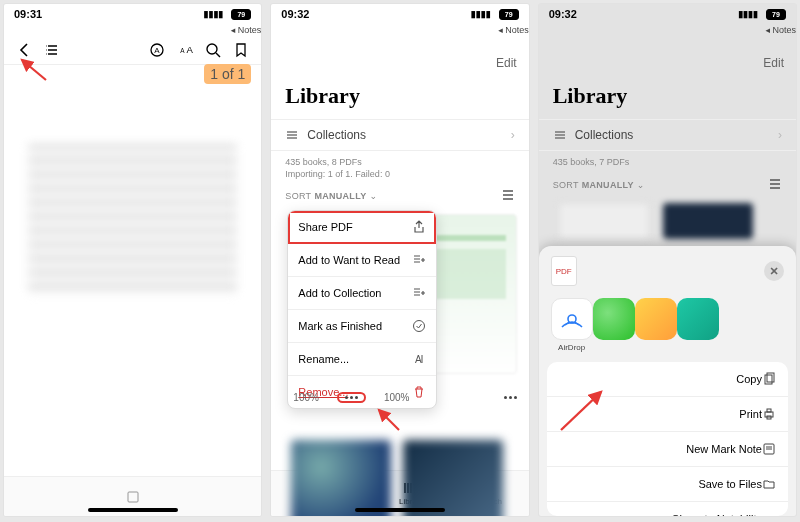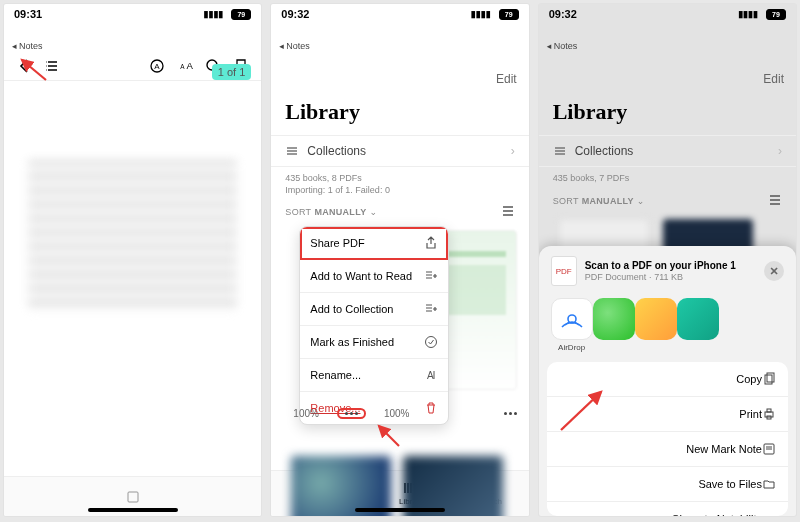--- a/index.html
+++ b/index.html
@@ -42,42 +42,43 @@
     width: 20px;
     height: 11px;
     font-size: 7px;
     display:flex; align-items:center; justify-content:center;
     background:#000; color:#fff;
   }
   .back-notes {
     font-size: 9px;
     color: #444;
     padding-left: 8px;
-    margin-top: 17px;
+    margin-top: 1px;
+    text-align: right;
   }
 
   
   .s1-toolbar {
     height: 30px;
     display: flex;
     justify-content: space-between;
     align-items:center;
     padding: 0 12px;
     border-bottom: 1px solid #eee;
   }
   .s1-toolbar .grp { display: flex; gap: 12px; align-items:center;}
   .ic { width: 16px; height: 16px; display:flex; align-items:center; justify-content:center; color:#000;}
   .ic svg { width:16px; height:16px; }
 
   .page-chip {
     position: absolute;
     right: 10px;
     top: 60px;
-    font-size: 11px;
-    background: #5eead4;
+    font-size: 14px;
+    background: #fdba74;
     border-radius: 4px;
     padding: 2px 6px;
     color: #555;
   }
 
   .s1-body {
     flex: 1;
     padding: 80px 24px 0;
   }
   .blur-doc {
@@ -151,21 +152,21 @@
   }
   .card-behind::before, .card-behind::after {
     content:""; position:absolute; left:10px; right:10px; height:6px;
     background:#9cd29f; opacity:.6;
   }
   .card-behind::before { top: 20px; }
   .card-behind::after { top: 34px; height: 50px; background:#c8e6c9; }
 
   .ctx-menu {
     position:absolute;
-    left: 28px; top: 0;
+    left: 16px; top: 0;
     width: 150px;
     background:#fff;
     border:1px solid #ddd;
     border-radius: 8px;
     box-shadow: 0 4px 14px rgba(0,0,0,.15);
     overflow:hidden;
     font-size: 11px;
   }
   .ctx-item {
     display:flex; align-items:center; justify-content:space-between;
@@ -554,24 +555,20 @@
     </div>
     <div class="thumb-row">
       <div class="thumb th1"></div>
       <div class="thumb th2"></div>
     </div>
   </div>
 
   <div class="sheet">
     <div class="sheet-head">
       <div class="doc-ic">PDF</div>
-      <div class="doc-meta">
-        <div class="t">Scan to a PDF on your iPhone 1</div>
-        <div>PDF Document · 711 KB</div>
-      </div>
       <div class="close-x">✕</div>
     </div>
 
     <div class="app-row">
       <div class="app">
         <span class="ai airdrop">
           <svg viewBox="0 0 26 26">
               <circle cx="13" cy="13" r="4" stroke="#2a7cf6" stroke-width="1.6" fill="none"></circle>
               <path d="M6 19a10 10 0 0 1 14 0 M3 21a14 14 0 0 1 20 0" stroke="#2a7cf6" stroke-width="1.6" fill="none"></path>
             </svg>

